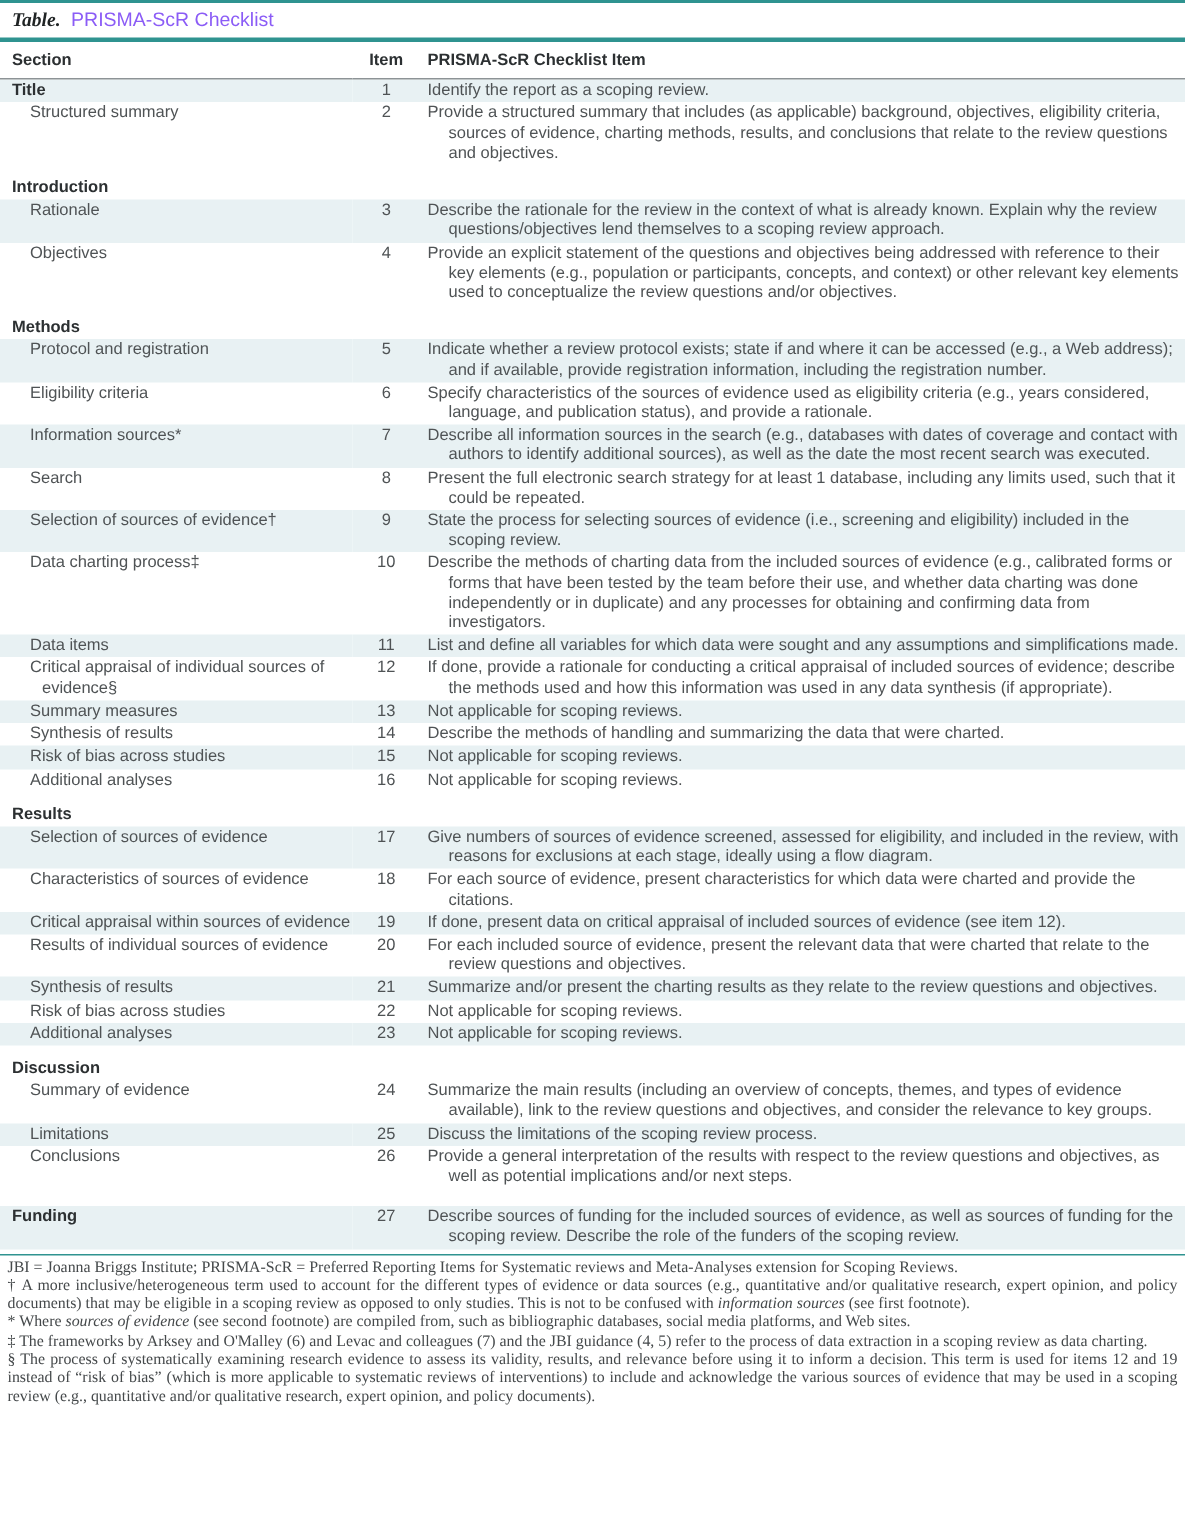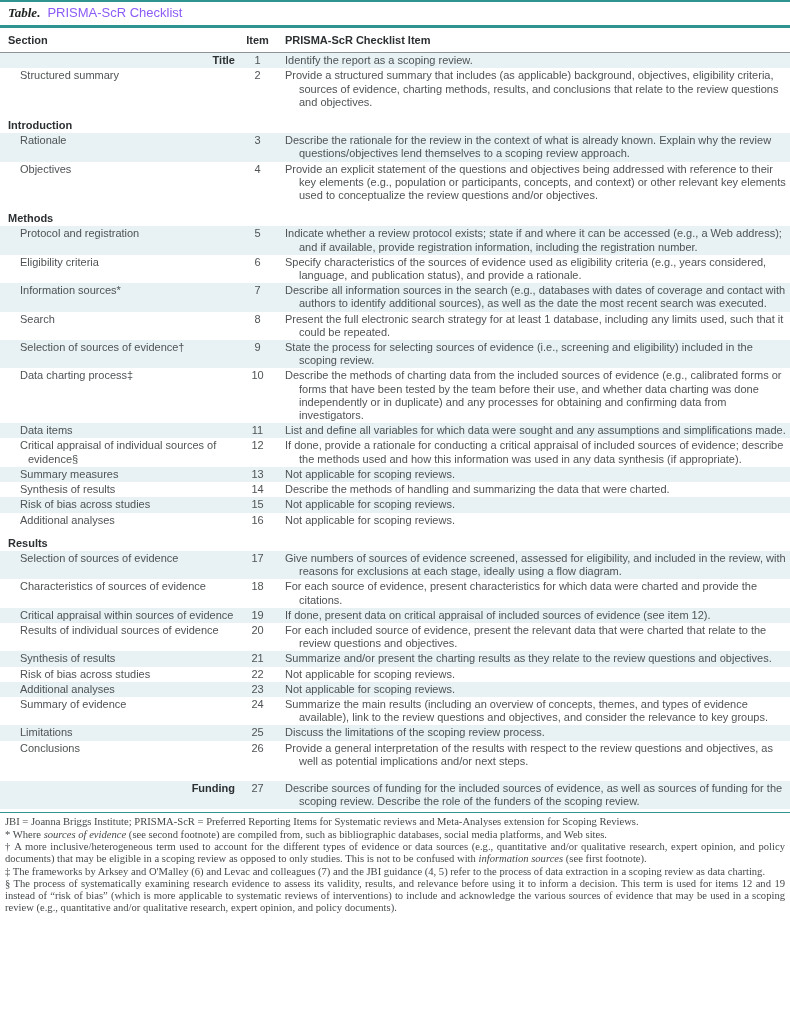--- a/index.html
+++ b/index.html
@@ -23,21 +23,21 @@
   .head-row td { font-weight:bold; color:#2c3032; padding:6px 0 5px 0; border-bottom:1px solid #8d9396; font-size:11px; }
   .head-row td.h-sec { padding-left:8px; }
   .head-row td.h-item { text-align:center; }
   .head-row td.h-desc { padding-left:5px; }
 
   .c-sec { padding:1px 0 1px 8px; }
   .c-item { text-align:center; padding:1px 0; }
   .c-desc { padding:1px 4px 1px 5px; }
   .desc { padding-left:14px; text-indent:-14px; }
   .lbl { padding-left:20px; text-indent:-8px; }
-  .lbl-bold { font-weight:bold; color:#2c3032;text-align:right; }
+  .lbl-bold { font-weight:bold; color:#2c3032; }
   .sec-hdr { font-weight:bold; color:#2c3032; padding:9px 0 1px 8px; }
   tr.shaded td { background:var(--shade); }
   tr.spacer td { height:10px; background:#fff; }
 
   .foot-rule { border-top:1.5px solid var(--accent); margin-top:3px; }
   .footnotes { padding:3px 5px 0 5px; font-size:10.6px; line-height:12.3px; color:#45494b; }
   .footnotes p { margin:0; text-align:justify;font-family:Liberation Serif, serif; }
   .footnotes em { font-style:italic; }
 </style>
 </head>
@@ -270,20 +270,23 @@
       </tr>
       <tr class="shaded">
         <td class="c-sec">
           <div class="lbl">Additional analyses</div>
         </td>
         <td class="c-item">23</td>
         <td class="c-desc">
           <div class="desc">Not applicable for scoping reviews.</div>
         </td>
       </tr>
+      <tr>
+        <td class="sec-hdr" colspan="3">Discussion</td>
+      </tr>
       <tr class="">
         <td class="c-sec">
           <div class="lbl">Summary of evidence</div>
         </td>
         <td class="c-item">24</td>
         <td class="c-desc">
           <div class="desc">Summarize the main results (including an overview of concepts, themes, and types of evidence available), link to the review questions and objectives, and consider the relevance to key groups.</div>
         </td>
       </tr>
       <tr class="shaded">
@@ -315,17 +318,17 @@
         <td class="c-desc">
           <div class="desc">Describe sources of funding for the included sources of evidence, as well as sources of funding for the scoping review. Describe the role of the funders of the scoping review.</div>
         </td>
       </tr>
     </tbody>
 </table>
 
 <div class="foot-rule"></div>
 <div class="footnotes">
     <p><span>JBI = Joanna Briggs Institute; PRISMA-ScR = Preferred Reporting Items for Systematic reviews and Meta-Analyses extension for Scoping Reviews.</span></p>
+    <p><span>† A more inclusive/heterogeneous term used to account for the different types of evidence or data sources (e.g., quantitative and/or qualitative research, expert opinion, and policy documents) that may be eligible in a scoping review as opposed to only studies. This is not to be confused with </span><em>information sources</em><span> (see first footnote).</span></p>
     <p><span>* Where </span><em>sources of evidence</em><span> (see second footnote) are compiled from, such as bibliographic databases, social media platforms, and Web sites.</span></p>
-    <p><span>† A more inclusive/heterogeneous term used to account for the different types of evidence or data sources (e.g., quantitative and/or qualitative research, expert opinion, and policy documents) that may be eligible in a scoping review as opposed to only studies. This is not to be confused with </span><em>information sources</em><span> (see first footnote).</span></p>
     <p><span>‡ The frameworks by Arksey and O'Malley (6) and Levac and colleagues (7) and the JBI guidance (4, 5) refer to the process of data extraction in a scoping review as data charting.</span></p>
     <p><span>§ The process of systematically examining research evidence to assess its validity, results, and relevance before using it to inform a decision. This term is used for items 12 and 19 instead of “risk of bias” (which is more applicable to systematic reviews of interventions) to include and acknowledge the various sources of evidence that may be used in a scoping review (e.g., quantitative and/or qualitative research, expert opinion, and policy documents).</span></p>
   </div>
 
 </body></html>

